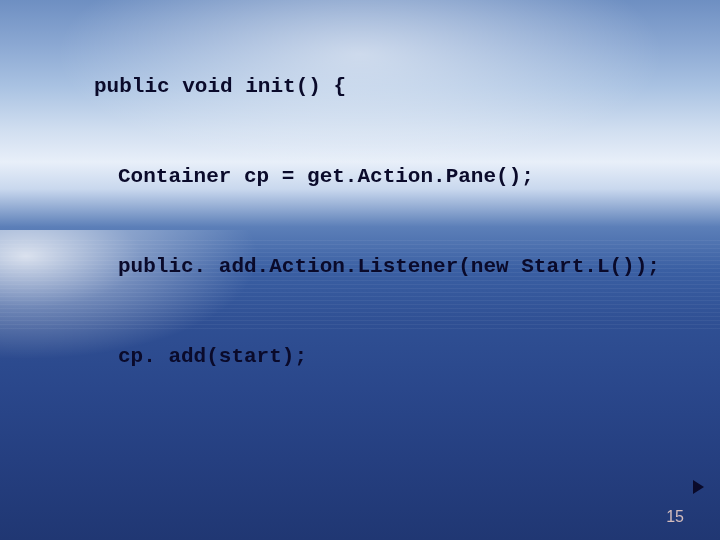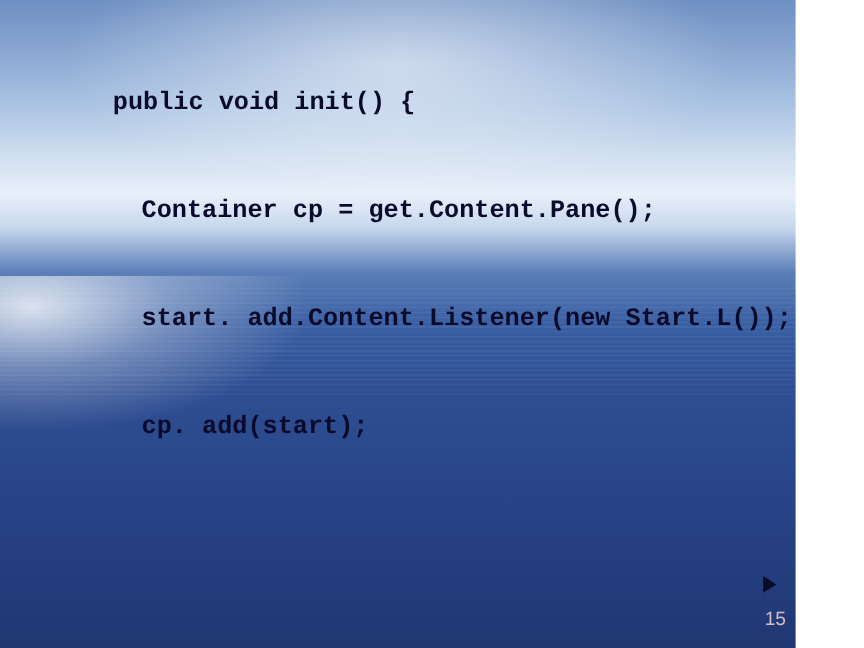--- a/index.html
+++ b/index.html
@@ -5,21 +5,21 @@
   html, body {
     margin: 0;
     padding: 0;
     width: 720px;
     height: 540px;
     overflow: hidden;
     font-family: "Courier New", Courier, monospace;
   }
   .slide {
     position: relative;
-    width: 663px;
+    width: 720px;
     height: 540px;
     background:
       radial-gradient(ellipse 60% 30% at 50% 10%, rgba(255,255,255,0.55), rgba(255,255,255,0) 70%),
       linear-gradient(to bottom,
         #6e8fc2 0%,
         #8aa7d2 8%,
         #a9c2e2 16%,
         #d0def0 24%,
         #e8eff9 30%,
         #c9d8ee 35%,
@@ -64,21 +64,21 @@
     line-height: 30px;
     font-weight: bold;
     white-space: pre;
     font-family: "Courier New", Courier, monospace;
   }
   .code .l { display: block; }
   .i1 { padding-left: 48px; }
   .i2 { padding-left: 72px; }
   .pagenum {
     position: absolute;
-    right: 8px;
+    right: 36px;
     bottom: 14px;
     color: #d4bdbd;
     font-family: Arial, Helvetica, sans-serif;
     font-size: 16px;
   }
   .marker {
     position: absolute;
     right: 16px;
     bottom: 46px;
     width: 0; height: 0;
@@ -89,22 +89,22 @@
 </style>
 </head>
 <body>
 
 <div class="slide">
   <div class="water"></div>
   <div class="glare"></div>
 
   <div class="code">
     <span class="l i1">public void init() {</span>
-    <span class="l i2">Container cp = get.Content.Pane();</span>
-    <span class="l i2">start. add.Content.Listener(new Start.L());</span>
+    <span class="l i2">Container cp = get.Action.Pane();</span>
+    <span class="l i2">public. add.Action.Listener(new Start.L());</span>
     <span class="l i2">cp. add(start);</span>
     
     
     
     
     
     
     
   </div>
 

